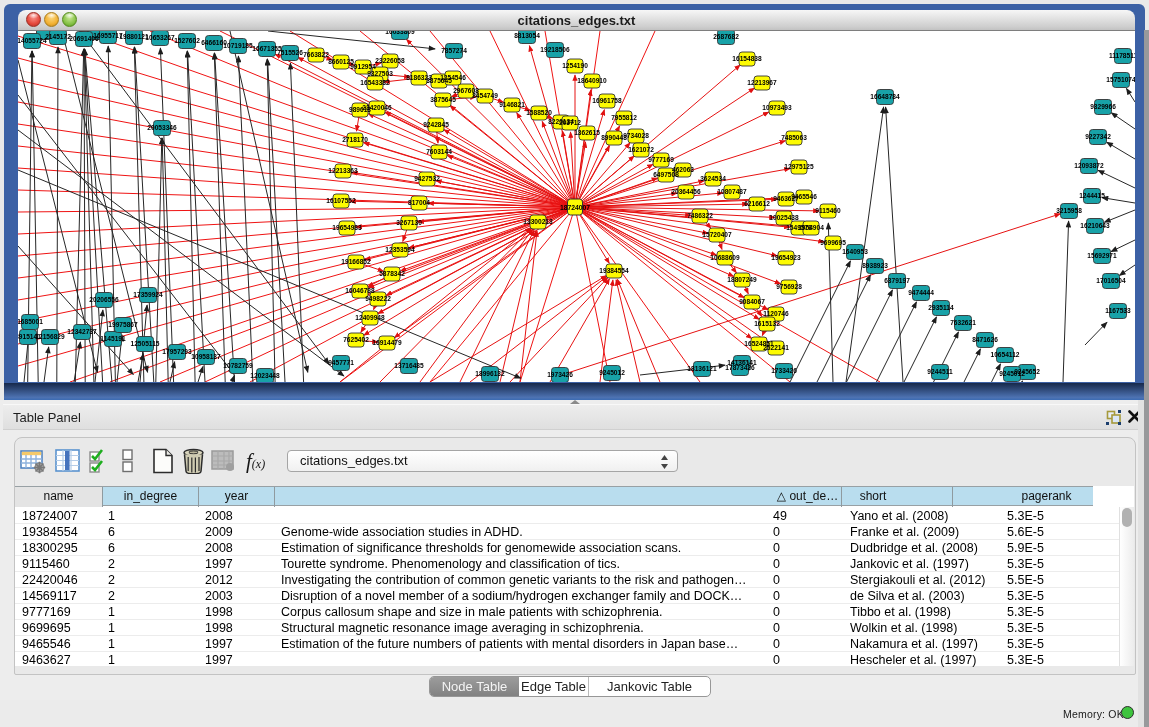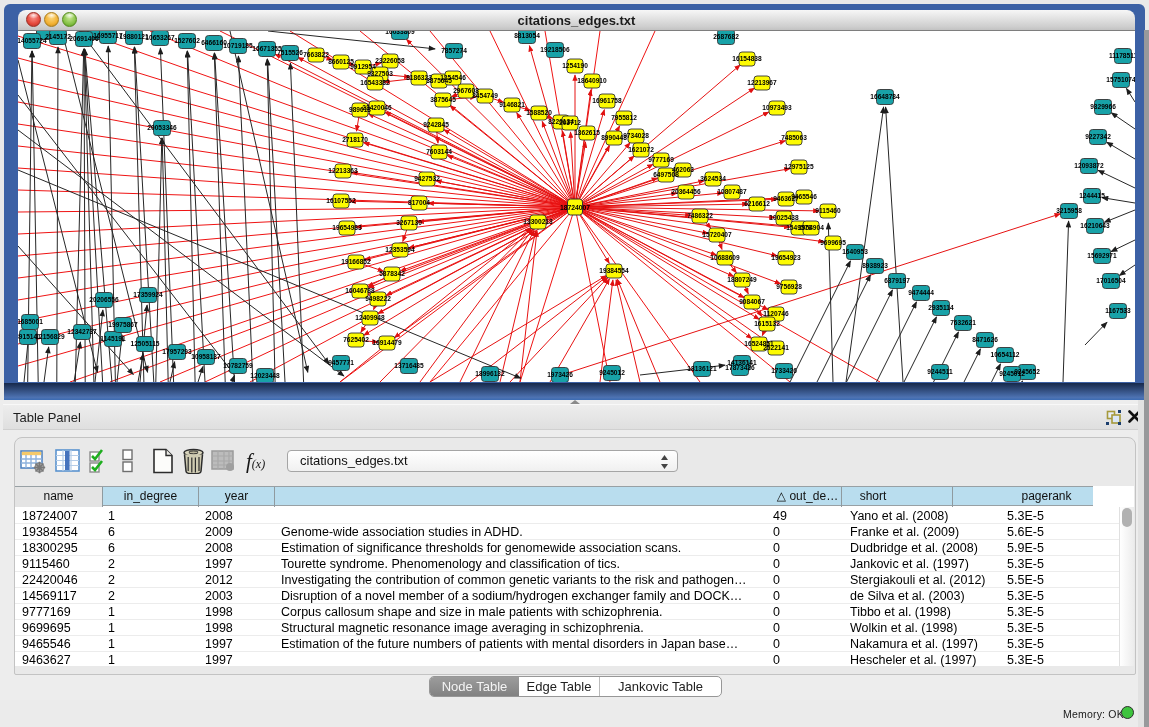--- a/index.html
+++ b/index.html
@@ -19,21 +19,21 @@
 .hc{position:absolute;top:0;height:20px;border-right:1px solid #8f9a9f;font-size:12px;color:#111;text-align:center;line-height:19px}
 #tbody{position:absolute;left:15px;top:486px;width:1119px;height:180px;background:#fff}
 .row{position:absolute;left:0;width:1104px;height:16px;font-size:12.5px;color:#000}
 .row span{position:absolute;top:2px;white-space:nowrap;overflow:hidden}
 #tbody::after{content:'';position:absolute;left:0;top:37px;right:0;height:130px;background:repeating-linear-gradient(to bottom,#ececec 0 1px,transparent 1px 16px);pointer-events:none}
 #sbar{position:absolute;left:1119px;top:507px;width:15px;height:159px;background:linear-gradient(to right,#ffffff,#ececec);border-left:1px solid #e0e0e0}
 #thumb{position:absolute;left:2px;top:1px;width:10px;height:19px;background:#b1b1b1;border-radius:5px}
 #tabs{position:absolute;left:429px;top:676px;height:21px;display:flex;border:1px solid #979797;border-radius:5px;overflow:hidden;background:#fff}
 .tab{font-size:13px;line-height:19px;text-align:center;color:#222}
 #tab1{width:89px;background:linear-gradient(#9c9c9c,#828282);color:#f4f4f4}
-#tab2{width:81px;border-right:1px solid #bbb}
+#tab2{width:70px;border-right:1px solid #bbb}
 #tab3{width:121px}
 #status{position:absolute;left:0;top:700px;width:1149px;height:27px;background:#ebebeb}
 #mem{position:absolute;left:1063px;top:8px;font-size:10.5px;color:#1a1a1a;letter-spacing:0.2px}
 #dot{position:absolute;left:1121px;top:6px;width:13px;height:13px;border-radius:50%;background:#3ec43e;border:1.5px solid #2d2d2d}
 #redge{position:absolute;left:1144px;top:30px;width:5px;height:697px;background:#98999b}
 #redge2{position:absolute;left:1138px;top:400px;width:6px;height:327px;background:#e2e2e2}
 .ticon{position:absolute;top:448px}
 #combo{position:absolute;left:287px;top:450px;width:391px;height:22px;background:linear-gradient(#ffffff,#f0f0f0);border:1px solid #a5a5a5;border-radius:4px;font-size:13px;color:#111;line-height:20px;padding-left:12px}
 #steppers{position:absolute;right:8px;top:3px;width:9px;height:16px}
 </style></head><body>

